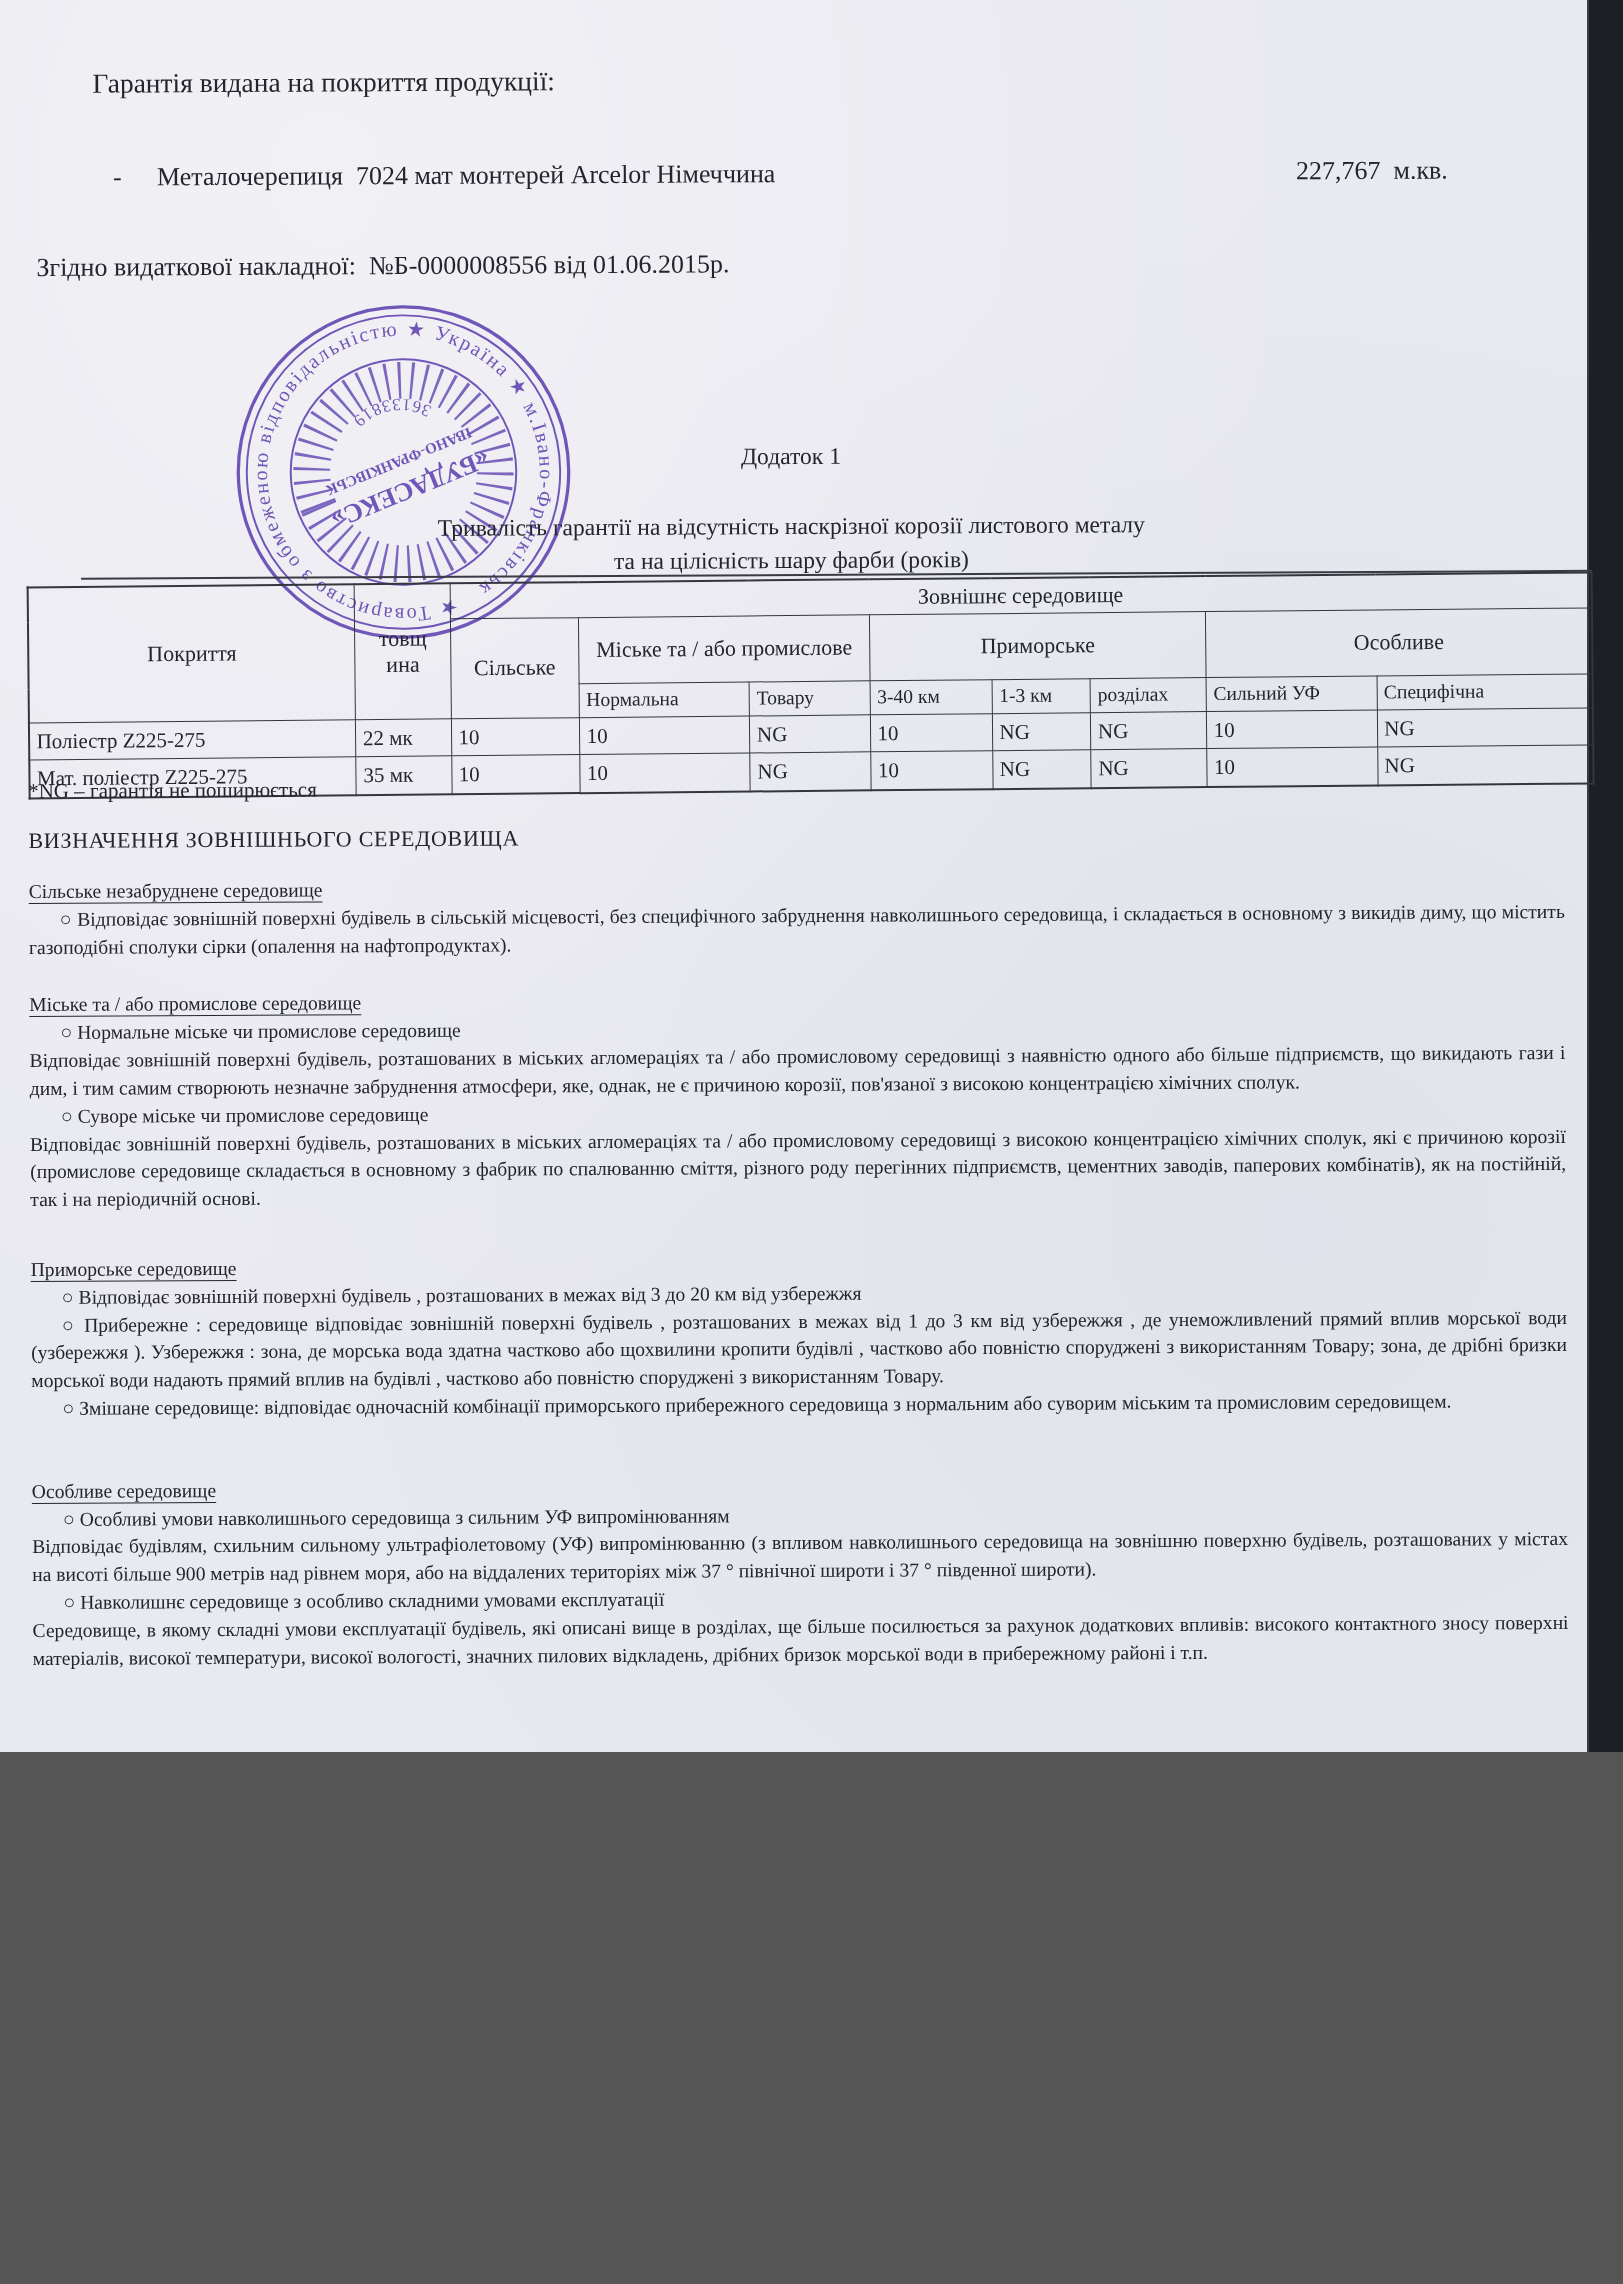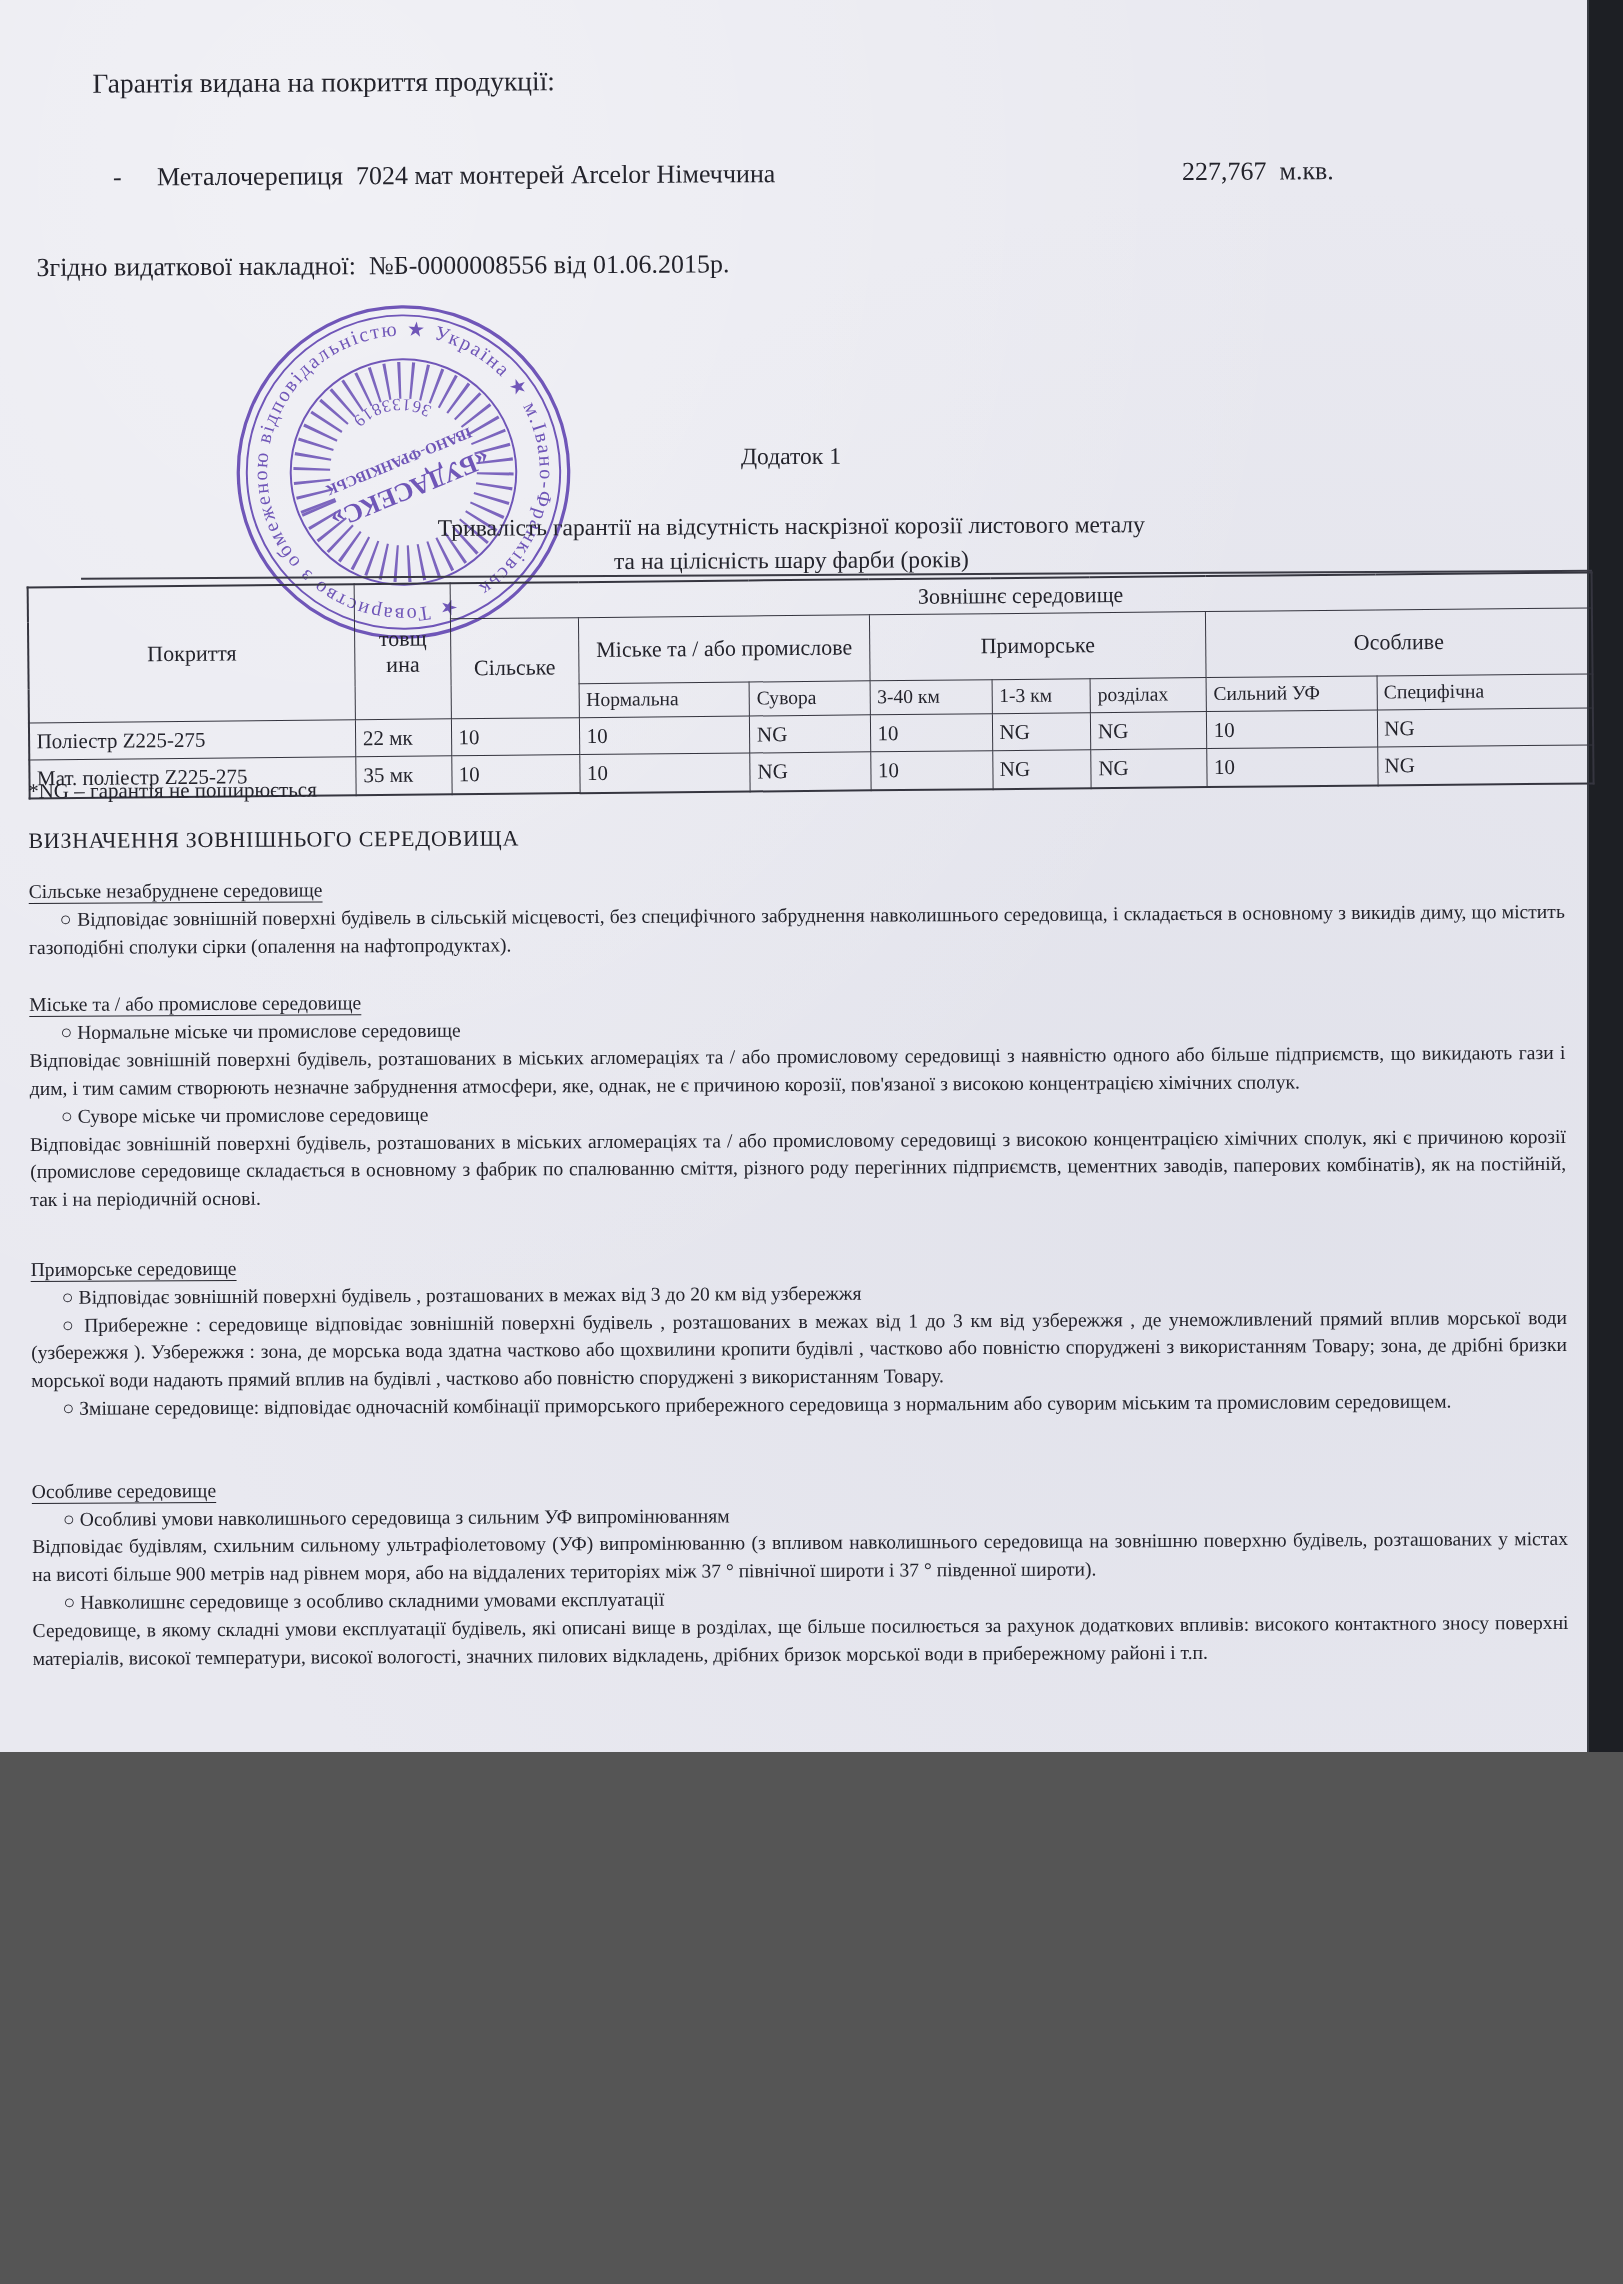--- a/index.html
+++ b/index.html
@@ -15,21 +15,21 @@
     overflow:hidden;
   }
   .scan-edge{position:absolute;top:0;right:0;width:35px;height:2284px;background:#1d1f24;border-left:2px solid #3a3d44;}
   .crease{position:absolute;left:-5.2px;top:-6.5px;width:79px;height:79px;border-top:1.3px solid rgba(160,160,175,.7);transform:rotate(-38deg);transform-origin:0 0;}
   .content{position:absolute;left:0;top:0;width:1589px;height:2284px;transform:rotate(-0.3deg);}
 
   .abs{position:absolute;}
   .t-main{left:98px;top:64px;font-size:27.5px;}
   .dash{left:118px;top:159px;font-size:26px;}
   .prod{left:162px;top:159px;font-size:26px;white-space:pre-wrap;}
-  .area{left:1187px;top:159px;font-size:26px;white-space:pre-wrap;}
+  .area{left:1301px;top:159px;font-size:26px;white-space:pre-wrap;}
   .invoice{left:41px;top:249px;font-size:26px;white-space:pre-wrap;}
   .annex{left:0;width:1589px;top:443px;font-size:23.6px;text-align:center;}
   .ttl1{left:0;width:1589px;top:513px;font-size:23.6px;text-align:center;}
   .ttl2{left:0;width:1589px;top:547px;font-size:23.6px;text-align:center;}
   .toprule{left:84px;top:574px;width:1511px;height:0;border-top:2px solid #3a3a44;}
 
   table.wtable{position:absolute;left:29.5px;top:579px;width:1566px;border-collapse:collapse;transform:rotate(-0.25deg);font-size:21px;}
   .wtable td,.wtable th{border:1.3px solid #35353f;font-weight:400;padding:1.3px 6.5px;vertical-align:middle;}
   .wtable .c{text-align:center;}
   .wtable .sub td{font-size:19.6px;height:30px;}
@@ -117,21 +117,21 @@
         <th class="c" colspan="8">Зовнішнє середовище</th>
       </tr>
       <tr class="grp">
         <th class="c" rowspan="2">Сільське</th>
         <th class="c" colspan="2">Міське та / або промислове</th>
         <th class="c" colspan="3">Приморське</th>
         <th class="c" colspan="2">Особливе</th>
       </tr>
       <tr class="sub">
         <td>Нормальна</td>
-        <td>Сувора</td>
+        <td>Товару</td>
         <td>3-40 км</td>
         <td>1-3 км</td>
         <td>розділах</td>
         <td>Сильний УФ</td>
         <td>Специфічна</td>
       </tr>
       <tr class="data">
         <td>Поліестр Z225-275</td>
         <td>22 мк</td>
         <td>10</td>

